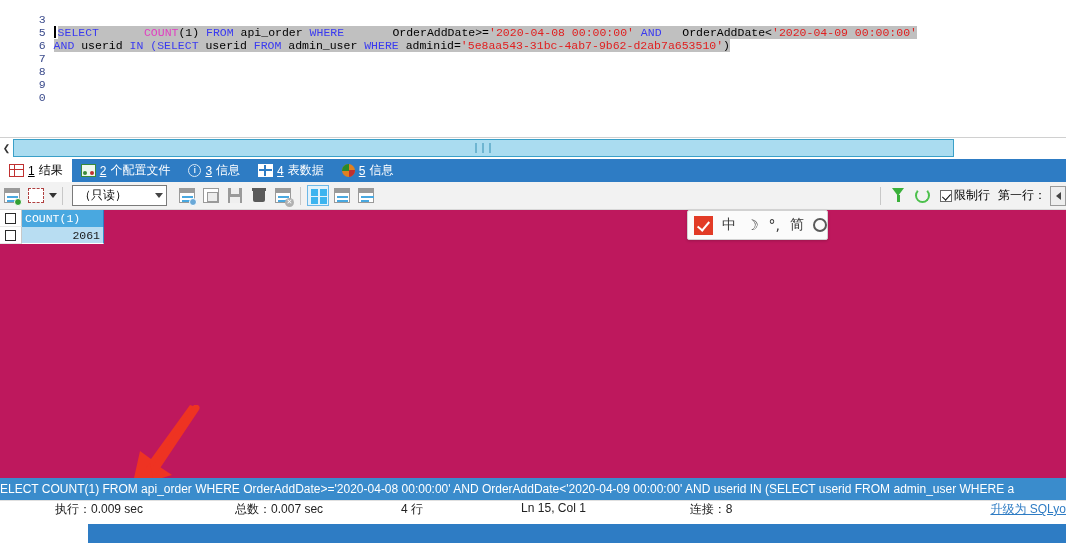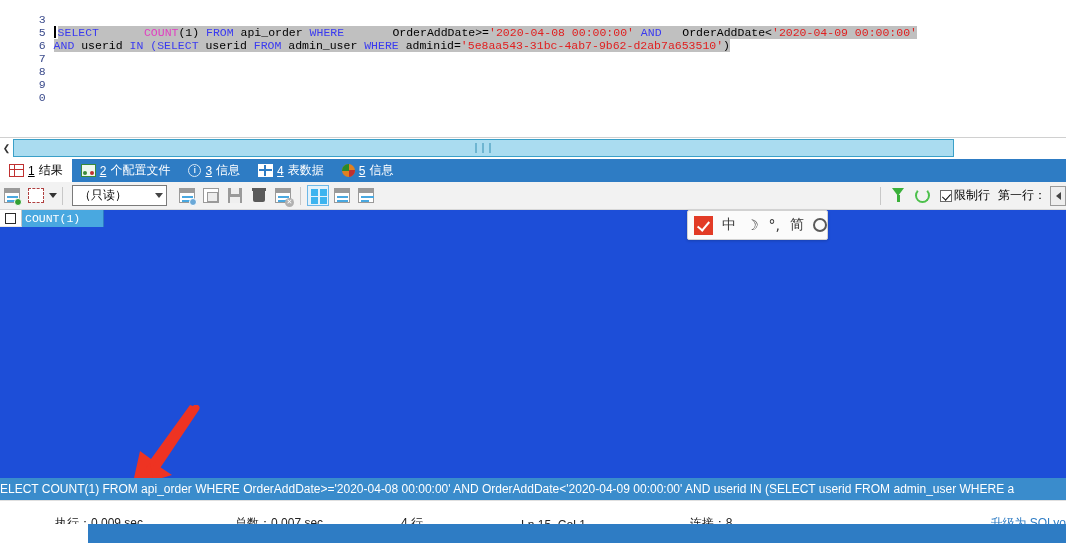--- a/index.html
+++ b/index.html
@@ -184,21 +184,21 @@
   .tb-label { font-size: 12px; color: #000; white-space: nowrap; flex: 0 0 auto; }
   .spin-btn {
     width: 16px; height: 20px; border: 1px solid #9a9a9a; background: #eeeeee;
     display:flex; align-items:center; justify-content:center; flex:0 0 auto;
   }
   .spin-caret { width:0;height:0;border-top:4px solid transparent;border-bottom:4px solid transparent;border-right:5px solid #444; }
 
   
   #grid {
     position: absolute; left: 0; top: 210px; width: 1066px; height: 268px;
-    background: #1d4ed8;
+    background: #be185d;
   }
   .grid-row { display: flex; height: 17px; }
   .rowhdr {
     width: 22px; height: 17px; background: #ffffff;
     border-right: 1px solid #c8c8c8; border-bottom: 1px solid #e8e8e8;
     display: flex; align-items: center; justify-content: center;
   }
   .rowhdr .mini {
     width: 11px; height: 11px; border: 1.5px solid #2a2a2a; background: #fff;
   }
@@ -264,21 +264,21 @@
     white-space: nowrap;
     overflow: hidden;
     padding-left: 0px;
   }
 
   
   #statusbar {
     position: absolute; left: 0; top: 500px; width: 1066px; height: 32px;
     background: #ffffff;
     border-top: 1px solid #e0e0e0;
-    display: flex; align-items: flex-end;
+    display: flex; align-items: flex-start;
     font-size: 12px; color: #222;
   }
   .st-cell { white-space: nowrap; }
   .st-link { color: #2e7cc4; text-decoration: underline; white-space: nowrap; }
 
   
   #taskbar {
     position: absolute; left: 0; top: 524px; width: 1066px; height: 19px;
     background: #2e7cc4;
   }
@@ -454,20 +454,26 @@
     <div class="spin-caret"></div>
   </div>
 </div>
 
 <div id="grid">
   <div class="grid-row">
     <div class="rowhdr">
         <div class="mini"></div>
       </div>
     <div class="cell-head">COUNT(1)</div>
+  </div>
+  <div class="grid-row">
+    <div class="rowhdr">
+        <div class="mini"></div>
+      </div>
+    <div class="cell-val">2061</div>
   </div>
 </div>
 
 <div id="imebar">
   <div class="ime-check"></div>
   <span class="ime-item">中</span>
   <span class="ime-item">☽</span>
   <span class="ime-item">°,</span>
   <span class="ime-item">简</span>
   <div class="ime-gear"></div>

